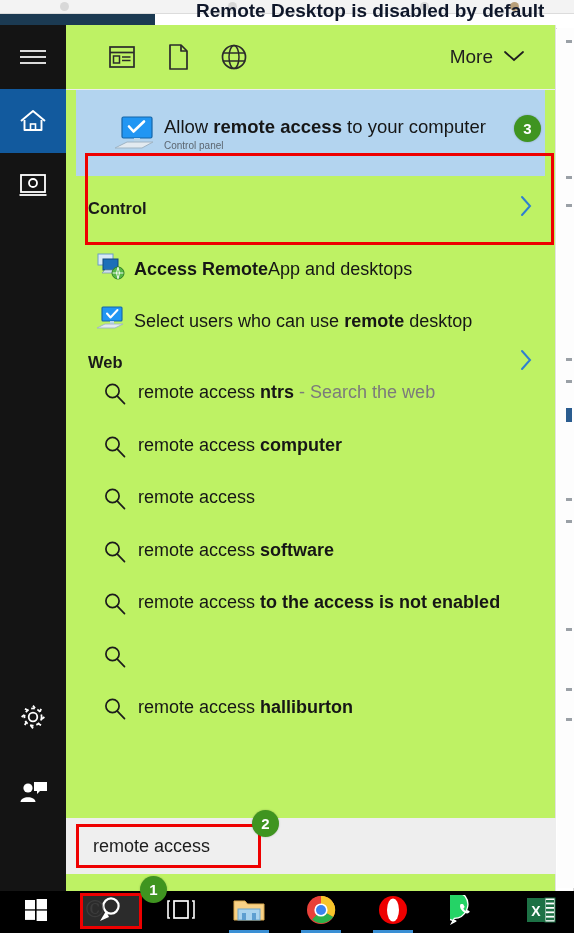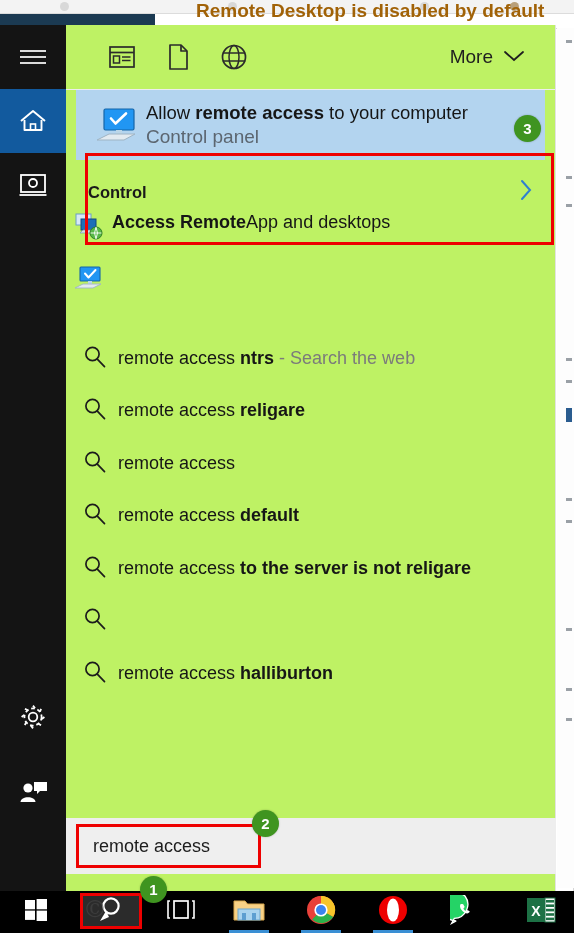--- a/index.html
+++ b/index.html
@@ -17,21 +17,21 @@
   .bg-topbar {
     position: absolute; left: 0; top: 0; width: 574px; height: 14px;
     background: #f3f3f3; border-bottom: 1px solid #dcdcdc;
   }
   .bg-topbar .dot {
     position: absolute; top: 2px; width: 9px; height: 9px; border-radius: 50%;
     background: #d8d8d8;
   }
   .bg-headline {
     position: absolute; left: 196px; top: 0; width: 378px;
-    font-size: 19px; font-weight: bold; color: #a16207;
+    font-size: 19px; font-weight: bold; color: #0f172a;
     white-space: nowrap; overflow: hidden;
   }
   .bg-dark-strip {
     position: absolute; left: 0; top: 14px; width: 155px; height: 14px;
     background: #1b3a52;
   }
   .bg-content-frame {
     position: absolute; left: 157px; top: 28px; width: 417px; height: 905px;
     background: #fff; border: 1px solid #d6d6d6; border-bottom: none;
   }
@@ -83,37 +83,37 @@
     padding: 0 22px 0 22px; height: 40px;
   }
   .section-head .title {
     font-size: 16.5px; font-weight: bold; color: #1a1a1a;
   }
   .chev-right { color: #2f7fd0; }
 
   .best-wrap { position: relative; padding: 0 10px; }
   .best-row {
     position: relative; display: flex; align-items: center;
-    height: 70px; background: #b3d4ef; padding-left: 12px;
+    height: 86px; background: #b3d4ef; padding-left: 30px;
   }
   .best-icon { width: 58px; display: flex; align-items: center; justify-content: center; }
   .best-text { display: flex; flex-direction: column; gap: 2px; }
   .best-title { font-size: 18.5px; color: #161616; white-space: nowrap; }
   .best-title b { font-weight: bold; }
-  .best-sub { font-size: 19px; color: #5c6670; }
+  .best-sub { font-size: 10px; color: #5c6670; }
 
   .result-row {
-    display: flex; align-items: flex-start; height: 52px; 
+    display: flex; align-items: flex-end; height: 52px; padding-left: 22px;
   }
   .result-icon { width: 46px; display: flex; align-items: center; justify-content: center; }
   .result-label { font-size: 18px; color: #161616; white-space: nowrap; }
   .result-label b { font-weight: bold; }
   .result-label .muted { color: #7b7b7b; }
 
-  .web-row { display: flex; align-items: flex-end; height: 52.5px; padding-left: 6px; }
+  .web-row { display: flex; align-items: flex-start; height: 52.5px; padding-left: 26px; }
   .web-icon { width: 46px; display: flex; align-items: center; justify-content: center; color: #1c1c1c; }
 
   
   .searchbar {
     position: absolute; left: 66px; top: 818px; width: 490px; height: 56px;
     background: #eeeeee; display: flex; align-items: center; z-index: 7;
   }
   .search-input-box {
     margin-left: 10px; width: 185px; height: 44px; background: #efefef;
     display: flex; align-items: center; padding-left: 14px;
@@ -330,68 +330,77 @@
 
       <div class="result-row">
         <span class="result-icon">
           <svg width="30" height="28" viewBox="0 0 30 28">
             <rect x="6" y="3" width="20" height="14" rx="1" fill="#2196f3" stroke="#1565a8" stroke-width="1.1"></rect>
             <path d="M11 9.5 L14.5 13.5 L21.5 6" fill="none" stroke="#ffffff" stroke-width="2" stroke-linecap="round" stroke-linejoin="round"></path>
             <rect x="14" y="17" width="4" height="3" fill="#bcd6e8"></rect>
             <path d="M1 24 L9 20 L27 20 L19 24 Z" fill="#e2eaf0" stroke="#9fb4c4" stroke-width=".9"></path>
           </svg>
         </span>
+        <span class="result-label"><span>Select users who can use </span><b>remote</b><span> desktop</span></span>
       </div>
 
+      <div class="section-head" style="margin-top:10px">
+        <span class="title">Web</span>
+        <span class="chev-right">
+          <svg width="14" height="22" viewBox="0 0 14 22">
+            <path d="M3 2 L11 11 L3 20" fill="none" stroke="#2f7fd0" stroke-width="2" stroke-linecap="round"></path>
+          </svg>
+        </span>
+      </div>
 
       <div id="web-results">
           <div class="web-row">
             <span class="web-icon">
               <svg width="24" height="24" viewBox="0 0 24 24">
   <circle cx="9.5" cy="9" r="6.6" fill="none" stroke="#1c1c1c" stroke-width="1.7"></circle>
   <line x1="14.3" y1="14.1" x2="21.5" y2="21.6" stroke="#1c1c1c" stroke-width="1.7" stroke-linecap="round"></line>
 </svg>
             </span>
             <span class="result-label"><span>remote access </span><b>ntrs</b><span class="muted"> - Search the web</span></span>
           </div>
           <div class="web-row">
             <span class="web-icon">
               <svg width="24" height="24" viewBox="0 0 24 24">
   <circle cx="9.5" cy="9" r="6.6" fill="none" stroke="#1c1c1c" stroke-width="1.7"></circle>
   <line x1="14.3" y1="14.1" x2="21.5" y2="21.6" stroke="#1c1c1c" stroke-width="1.7" stroke-linecap="round"></line>
 </svg>
             </span>
-            <span class="result-label"><span>remote access </span><b>religare</b><span class="muted"></span></span>
+            <span class="result-label"><span>remote access </span><b>computer</b><span class="muted"></span></span>
           </div>
           <div class="web-row">
             <span class="web-icon">
               <svg width="24" height="24" viewBox="0 0 24 24">
   <circle cx="9.5" cy="9" r="6.6" fill="none" stroke="#1c1c1c" stroke-width="1.7"></circle>
   <line x1="14.3" y1="14.1" x2="21.5" y2="21.6" stroke="#1c1c1c" stroke-width="1.7" stroke-linecap="round"></line>
 </svg>
             </span>
             <span class="result-label"><span>remote access</span><b></b><span class="muted"></span></span>
           </div>
           <div class="web-row">
             <span class="web-icon">
               <svg width="24" height="24" viewBox="0 0 24 24">
   <circle cx="9.5" cy="9" r="6.6" fill="none" stroke="#1c1c1c" stroke-width="1.7"></circle>
   <line x1="14.3" y1="14.1" x2="21.5" y2="21.6" stroke="#1c1c1c" stroke-width="1.7" stroke-linecap="round"></line>
 </svg>
             </span>
-            <span class="result-label"><span>remote access </span><b>default</b><span class="muted"></span></span>
-          </div>
-          <div class="web-row">
-            <span class="web-icon">
-              <svg width="24" height="24" viewBox="0 0 24 24">
-  <circle cx="9.5" cy="9" r="6.6" fill="none" stroke="#1c1c1c" stroke-width="1.7"></circle>
-  <line x1="14.3" y1="14.1" x2="21.5" y2="21.6" stroke="#1c1c1c" stroke-width="1.7" stroke-linecap="round"></line>
-</svg>
-            </span>
-            <span class="result-label"><span>remote access </span><b>to the server is not religare</b><span class="muted"></span></span>
+            <span class="result-label"><span>remote access </span><b>software</b><span class="muted"></span></span>
+          </div>
+          <div class="web-row">
+            <span class="web-icon">
+              <svg width="24" height="24" viewBox="0 0 24 24">
+  <circle cx="9.5" cy="9" r="6.6" fill="none" stroke="#1c1c1c" stroke-width="1.7"></circle>
+  <line x1="14.3" y1="14.1" x2="21.5" y2="21.6" stroke="#1c1c1c" stroke-width="1.7" stroke-linecap="round"></line>
+</svg>
+            </span>
+            <span class="result-label"><span>remote access </span><b>to the access is not enabled</b><span class="muted"></span></span>
           </div>
           <div class="web-row">
             <span class="web-icon">
               <svg width="24" height="24" viewBox="0 0 24 24">
   <circle cx="9.5" cy="9" r="6.6" fill="none" stroke="#1c1c1c" stroke-width="1.7"></circle>
   <line x1="14.3" y1="14.1" x2="21.5" y2="21.6" stroke="#1c1c1c" stroke-width="1.7" stroke-linecap="round"></line>
 </svg>
             </span>
           </div>
           <div class="web-row">

